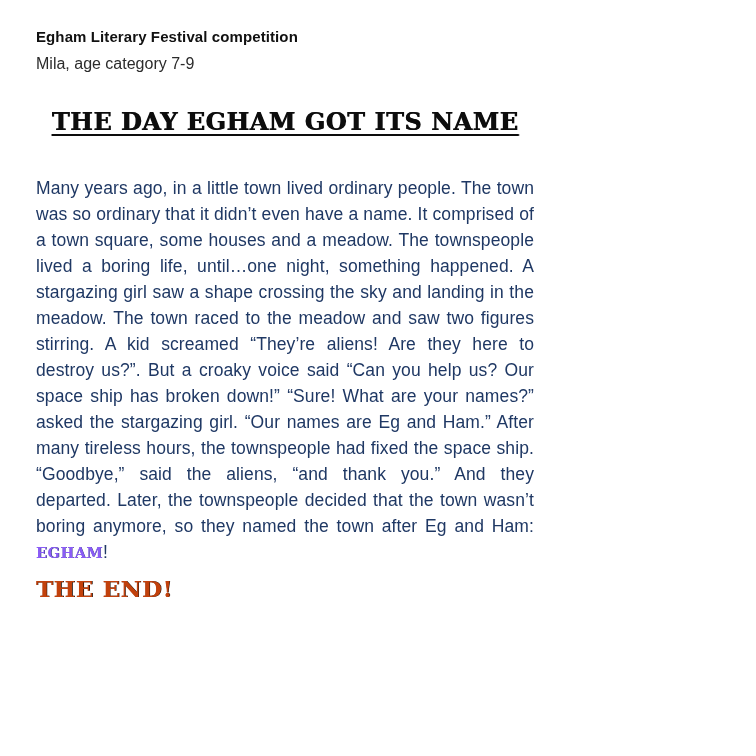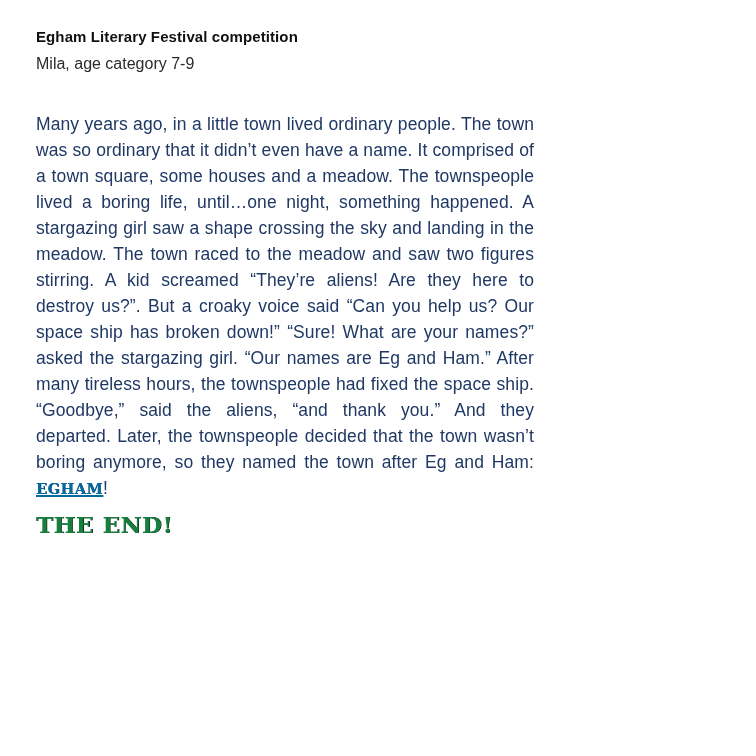--- a/index.html
+++ b/index.html
@@ -55,47 +55,47 @@
     font-size: 17.5px;
     line-height: 26px;
     color: #1f3864;
     text-align: justify;
     letter-spacing: 0.1px;
   }
   .egham-word {
     font-family: "DejaVu Serif", serif;
     font-weight: bold;
     font-size: 14.5px;
-    color: #0369a1;
+    color: #8b5cf6;
     letter-spacing: 0.5px;
-    text-decoration: underline;
     text-decoration-thickness: 1.5px;
     text-shadow: 0.4px 0 0 #1f3864;
     margin-top: 45px;
   }
   .the-end {
     margin: 9px 0 0 0;
     font-family: "DejaVu Serif", serif;
     font-weight: bold;
     font-size: 23px;
     line-height: 1.2;
-    color: #15803d;
+    color: #c2410c;
     letter-spacing: 0.5px;
     text-shadow: 0.6px 0 0 #0d0d0d;
   }
 </style>
 </head>
 <body>
 
 <div class="page">
   <div class="content">
 
     <p class="comp-title">Egham Literary Festival competition</p>
 
     <p class="author-line">Mila, age category 7-9</p>
 
+    <h1 class="story-title">THE DAY EGHAM GOT ITS NAME</h1>
 
     <p class="story-body"><span>Many years ago, in a little town lived ordinary people. The town was so ordinary that it didn’t even have a name. It comprised of a town square, some houses and a meadow. The townspeople lived a boring life, until…one night, something happened. A stargazing girl saw a shape crossing the sky and landing in the meadow. The town raced to the meadow and saw two figures stirring. A kid screamed “They’re aliens! Are they here to destroy us?”. But a croaky voice said “Can you help us? Our space ship has broken down!” “Sure! What are your names?” asked the stargazing girl. “Our names are Eg and Ham.” After many tireless hours, the townspeople had fixed the space ship. “Goodbye,” said the aliens, “and thank you.” And they departed. Later, the townspeople decided that the town wasn’t boring anymore, so they named the town after Eg and Ham: </span><span class="egham-word">EGHAM</span><span>!</span></p>
 
     <p class="the-end">THE END!</p>
 
   </div>
 </div>
 
 </body></html>

